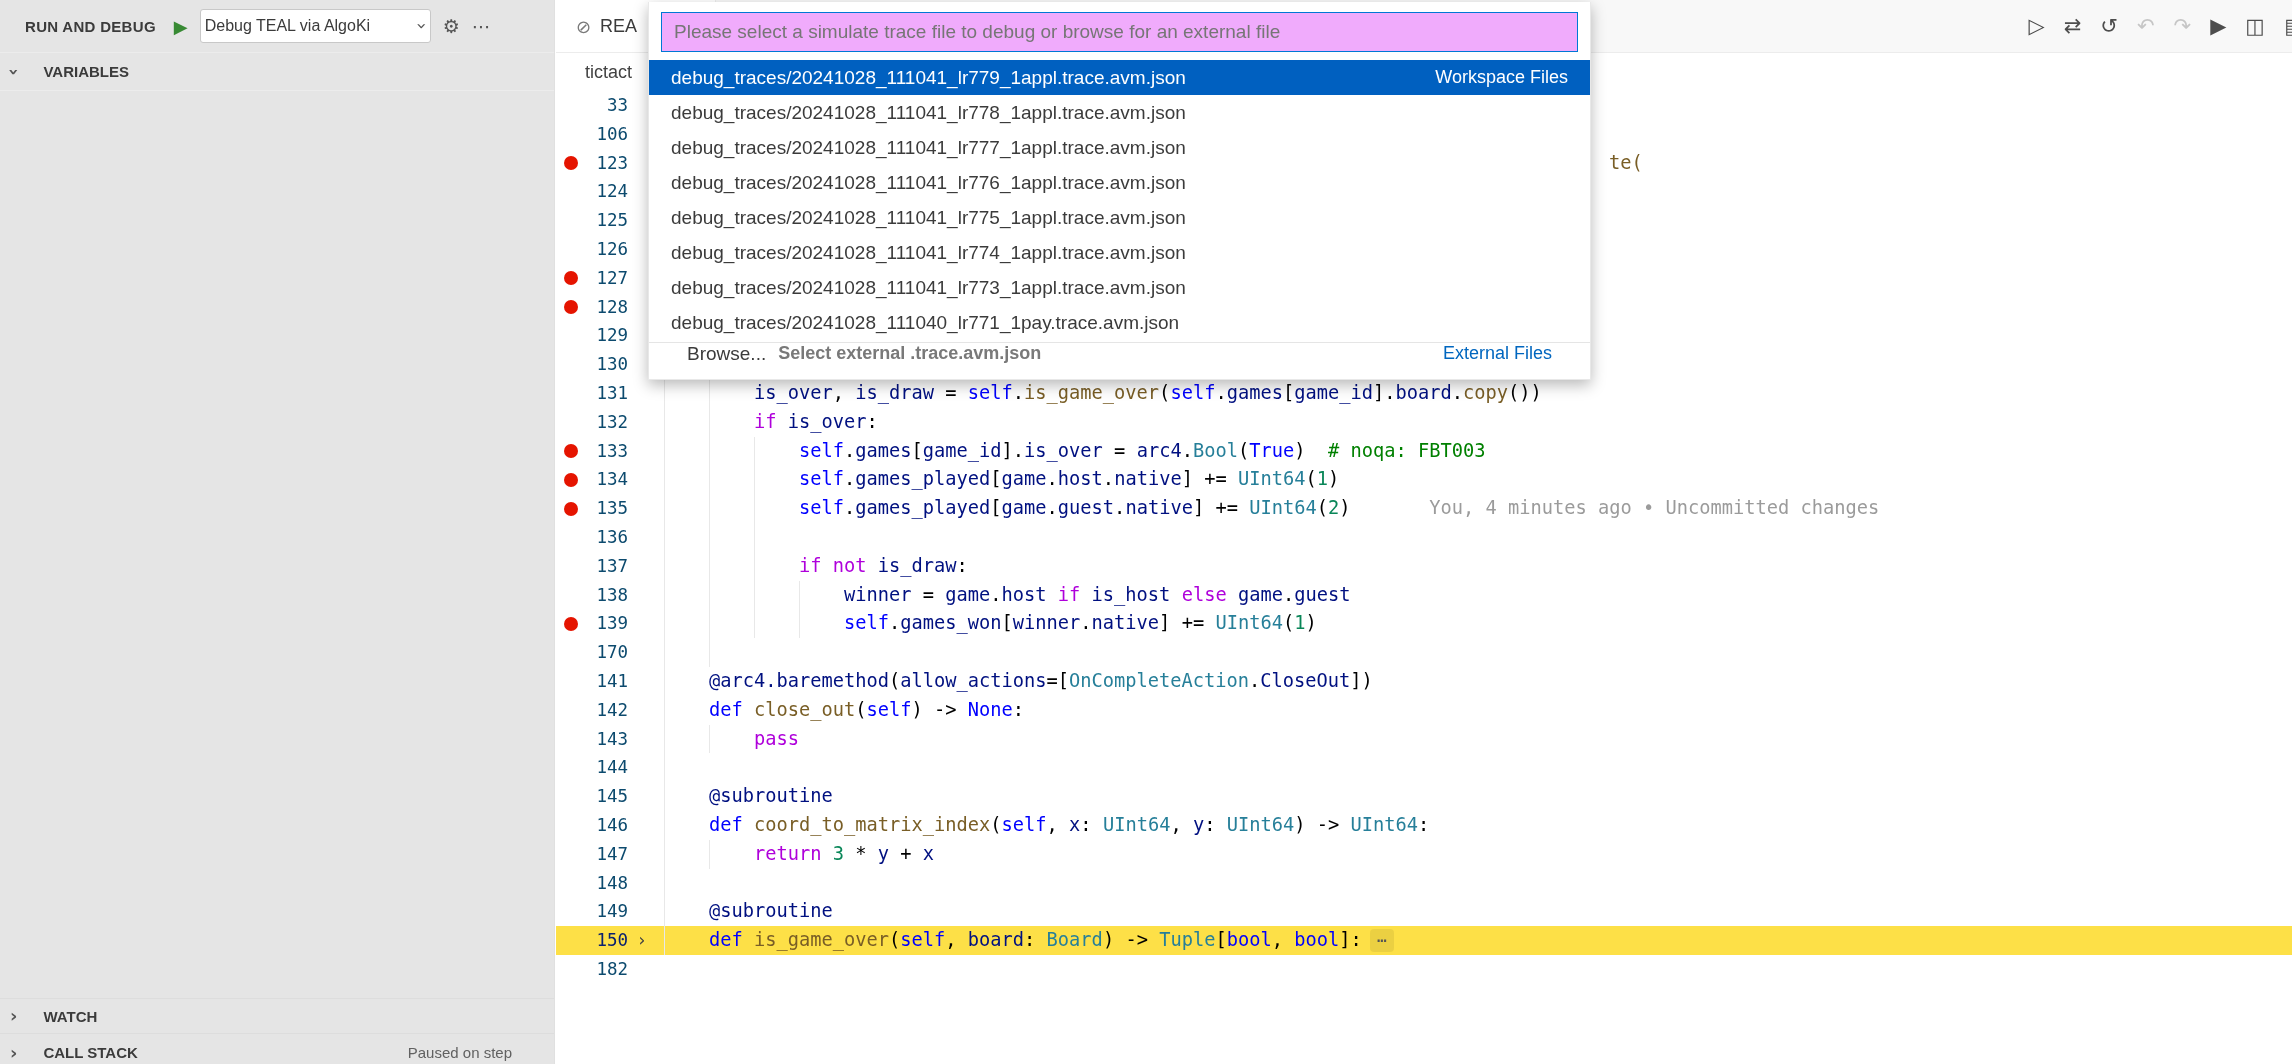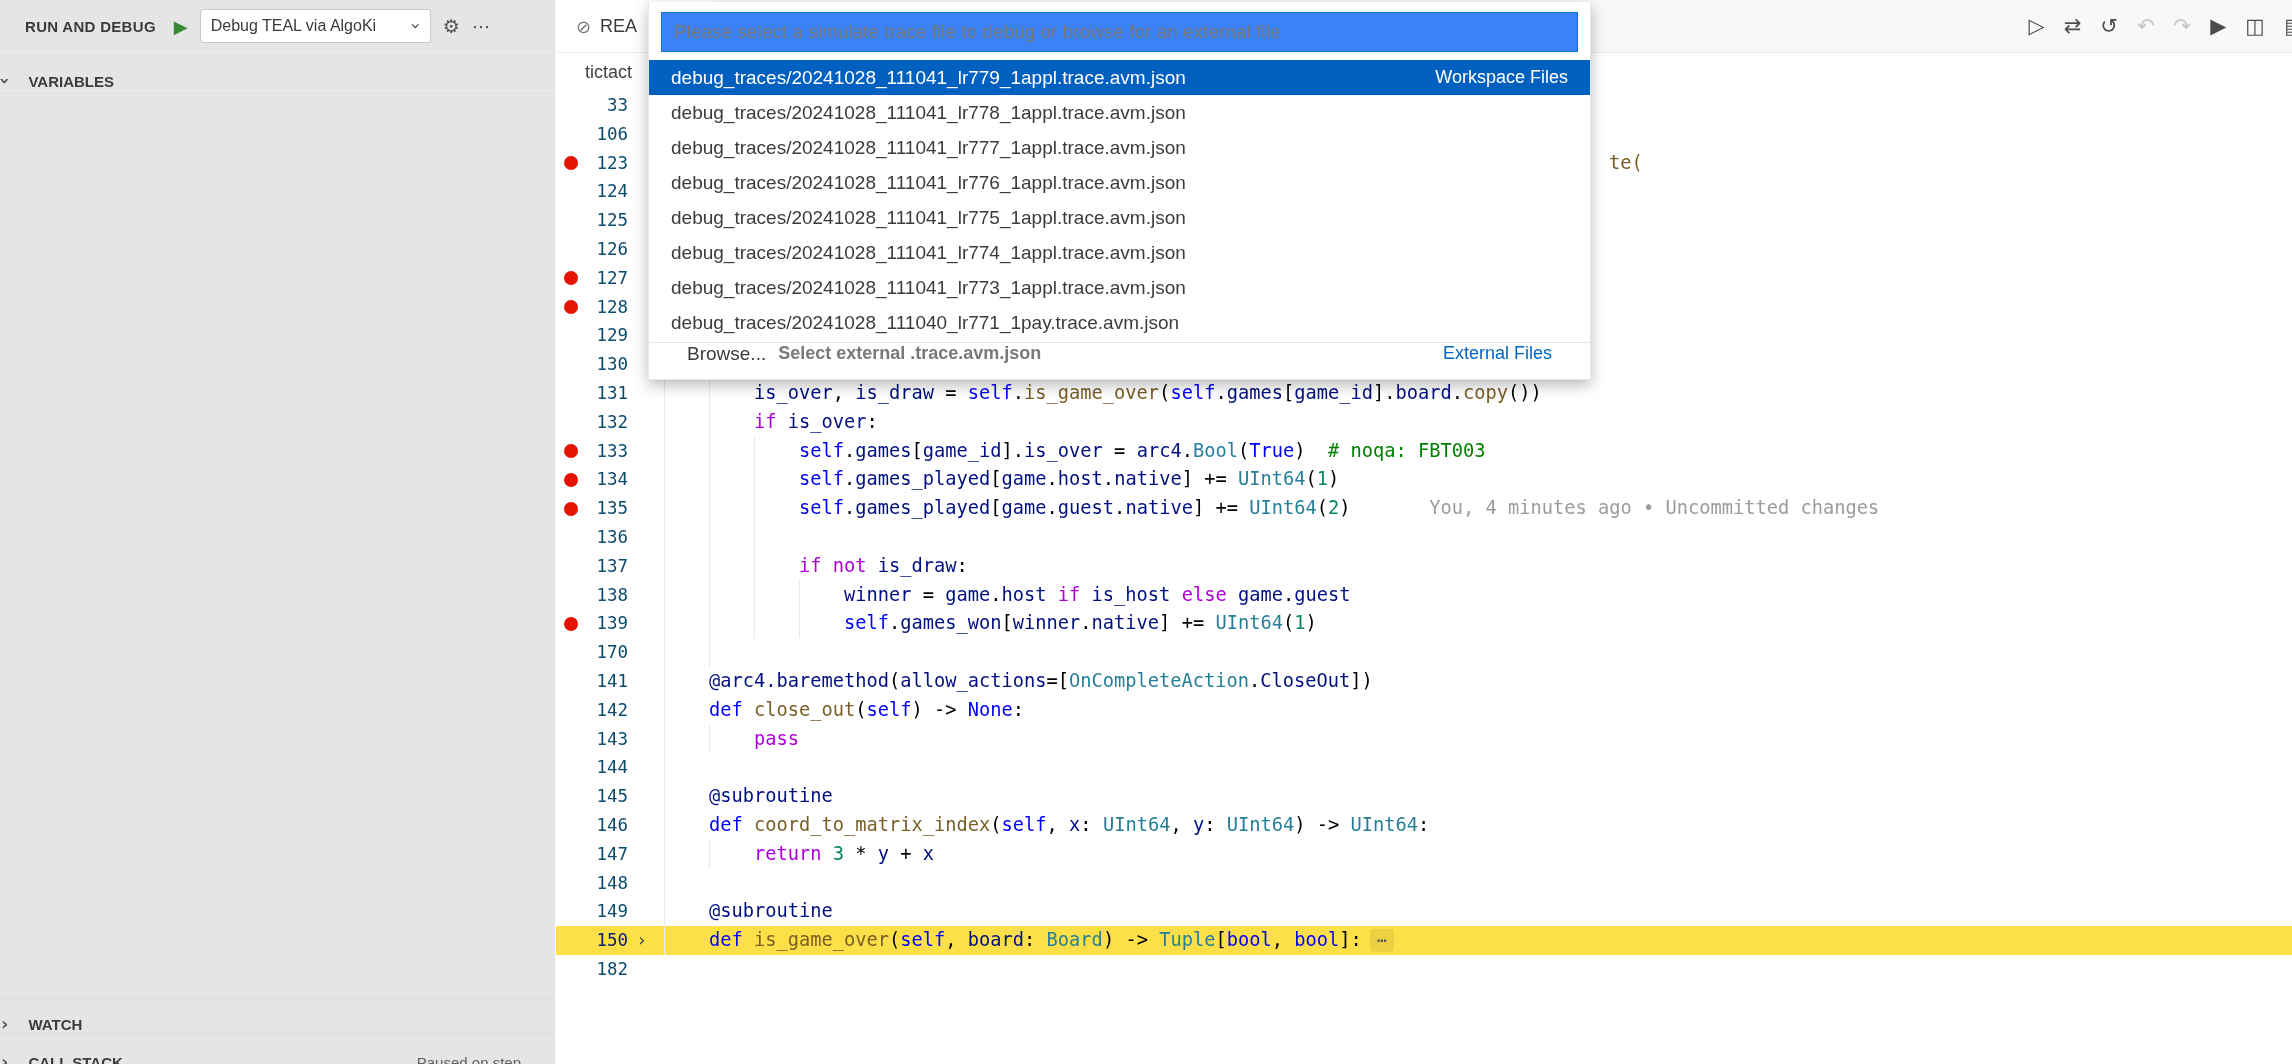--- a/index.html
+++ b/index.html
@@ -10,26 +10,26 @@
   
   .sidebar { position:absolute; left:0; top:0; width:555px; height:100%;
              background:#e5e5e5; border-right:1px solid #e0e0e0; }
   .sb-header { height:53px; display:flex; align-items:center; gap:12px;
                padding:0 10px 0 25px; border-bottom:1px solid #ececec; }
   .sb-title { font-size:15px; font-weight:700; color:#3b3b3b; letter-spacing:.3px; white-space:nowrap; }
   .play-btn { background:none; border:none; color:#388a34; font-size:18px; cursor:pointer;
               font-family:"DejaVu Sans",sans-serif; margin-left:6px; }
   .config-select { width:231px; height:34px; border:1px solid #c8c8c8; border-radius:3px;
                    background:#fff; display:flex; align-items:center; justify-content:space-between;
-                   padding:0 10px; font-size:16px; color:#3b3b3b; cursor:pointer; white-space:nowrap; overflow:hidden;}
+                   padding:0 4px; font-size:16px; color:#3b3b3b; cursor:pointer; white-space:nowrap; overflow:hidden;}
   .chev { display:inline-block; font-family:"DejaVu Sans",sans-serif; color:#555; font-size:18px; line-height:1; }
   .chev.down { transform:rotate(90deg); }
   .icon-btn { background:none; border:none; font-size:19px; color:#555; cursor:pointer;
               font-family:"DejaVu Sans",sans-serif; }
-  .section-header { height:38px; display:flex; align-items:flex-end; gap:20px; padding:0 1px;
+  .section-header { height:38px; display:flex; align-items:center; gap:26px; padding:0 10px;
                     font-size:15px; font-weight:700; color:#3b3b3b; cursor:pointer; }
   .section-header.vars { border-bottom:1px solid #ececec; }
   .section-header.watch { position:absolute; left:0; right:0; top:998px; height:35px; border-top:1px solid #ddd; }
   .section-header.callstack { position:absolute; left:0; right:0; top:1033px; bottom:0; border-top:1px solid #ddd; }
   .status { margin-left:auto; margin-right:32px; color:#616161; font-weight:400; font-size:15px; }
 
   
   .editor { position:absolute; left:556px; right:0; top:0; bottom:0; background:#fff; }
   .tabs { position:relative; height:53px; background:#f8f8f8; border-bottom:1px solid #ececec;
           display:flex; align-items:stretch; }
@@ -65,21 +65,21 @@
   .tok.c  { color:#008000; }
   .tok.d  { color:#000000; }
   .blame { color:#9b9b9b; margin-left:7ch; white-space:pre; flex:none; }
   .ellipsis { color:#555; background:rgba(0,0,0,.07); border-radius:4px; padding:0 7px; margin-left:8px;
               height:23px; line-height:23px; align-self:center; font-size:17px; cursor:pointer; flex:none; }
 
   
   .quickpick { position:absolute; left:648px; top:2px; width:943px; background:#ffffff;
                box-shadow:0 5px 14px rgba(0,0,0,.28); border:1px solid #e8e8e8; border-top:none; z-index:10; }
   .qp-inputwrap { padding:10px 12px 8px; }
-  .qp-input { width:100%; height:40px; border:1.5px solid #0078d4; background:#3b82f6; padding:0 12px;
+  .qp-input { width:100%; height:40px; border:1.5px solid #0078d4; background:#f0abfc; padding:0 12px;
               font-size:19px; color:#3b3b3b; outline:none; font-family:"Liberation Sans",sans-serif; }
   .qp-input::placeholder { color:#767676; opacity:1; }
   .qp-item { height:35px; display:flex; align-items:center; padding:0 22px; font-size:19px;
              color:#3b3b3b; cursor:pointer; white-space:nowrap; }
   .qp-item.selected { background:#0060c0; color:#ffffff; }
   .qp-item .badge { margin-left:auto; font-size:18px; }
   .qp-browse { height:37px; margin-top:2px; border-top:1px solid #e5e5e5; display:flex; 
                padding:0 38px; font-size:19px; color:#3b3b3b; cursor:pointer; }
   .qp-browse-desc { color:#797979; margin-left:12px; font-size:18px;font-weight:bold; }
   .qp-browse-badge { margin-left:auto; color:#0066bf; font-size:18px; cursor:pointer; }

